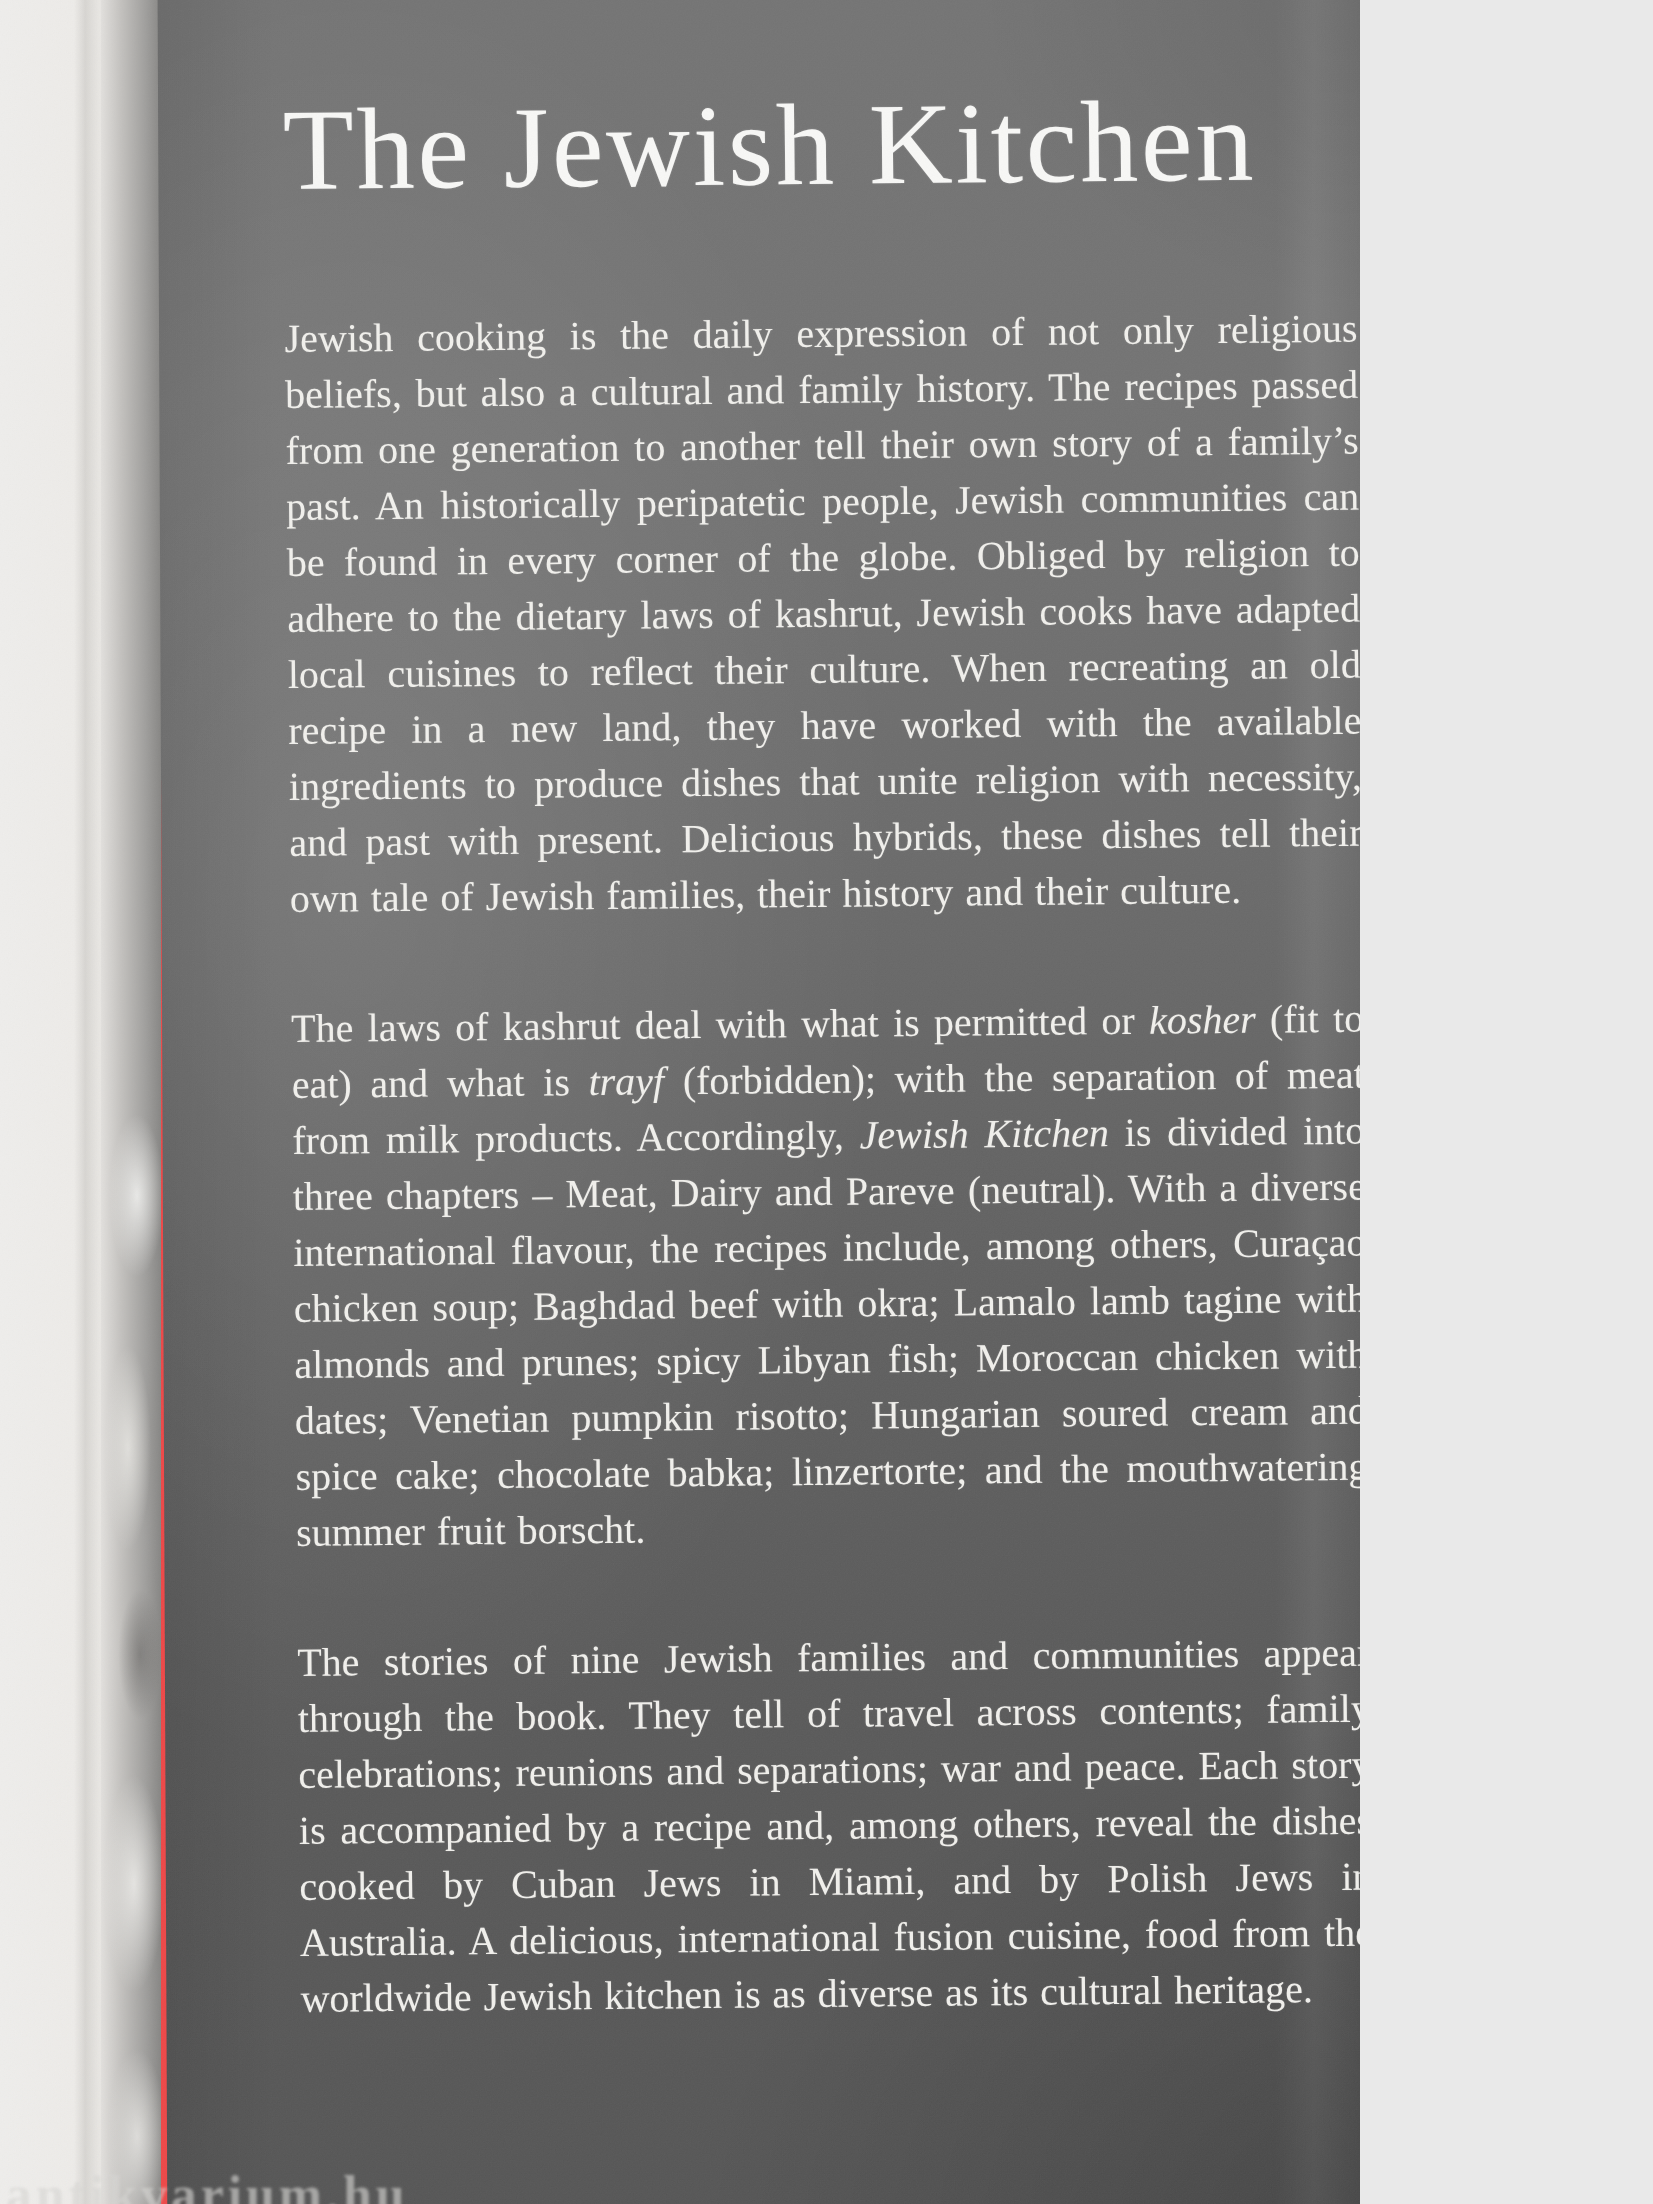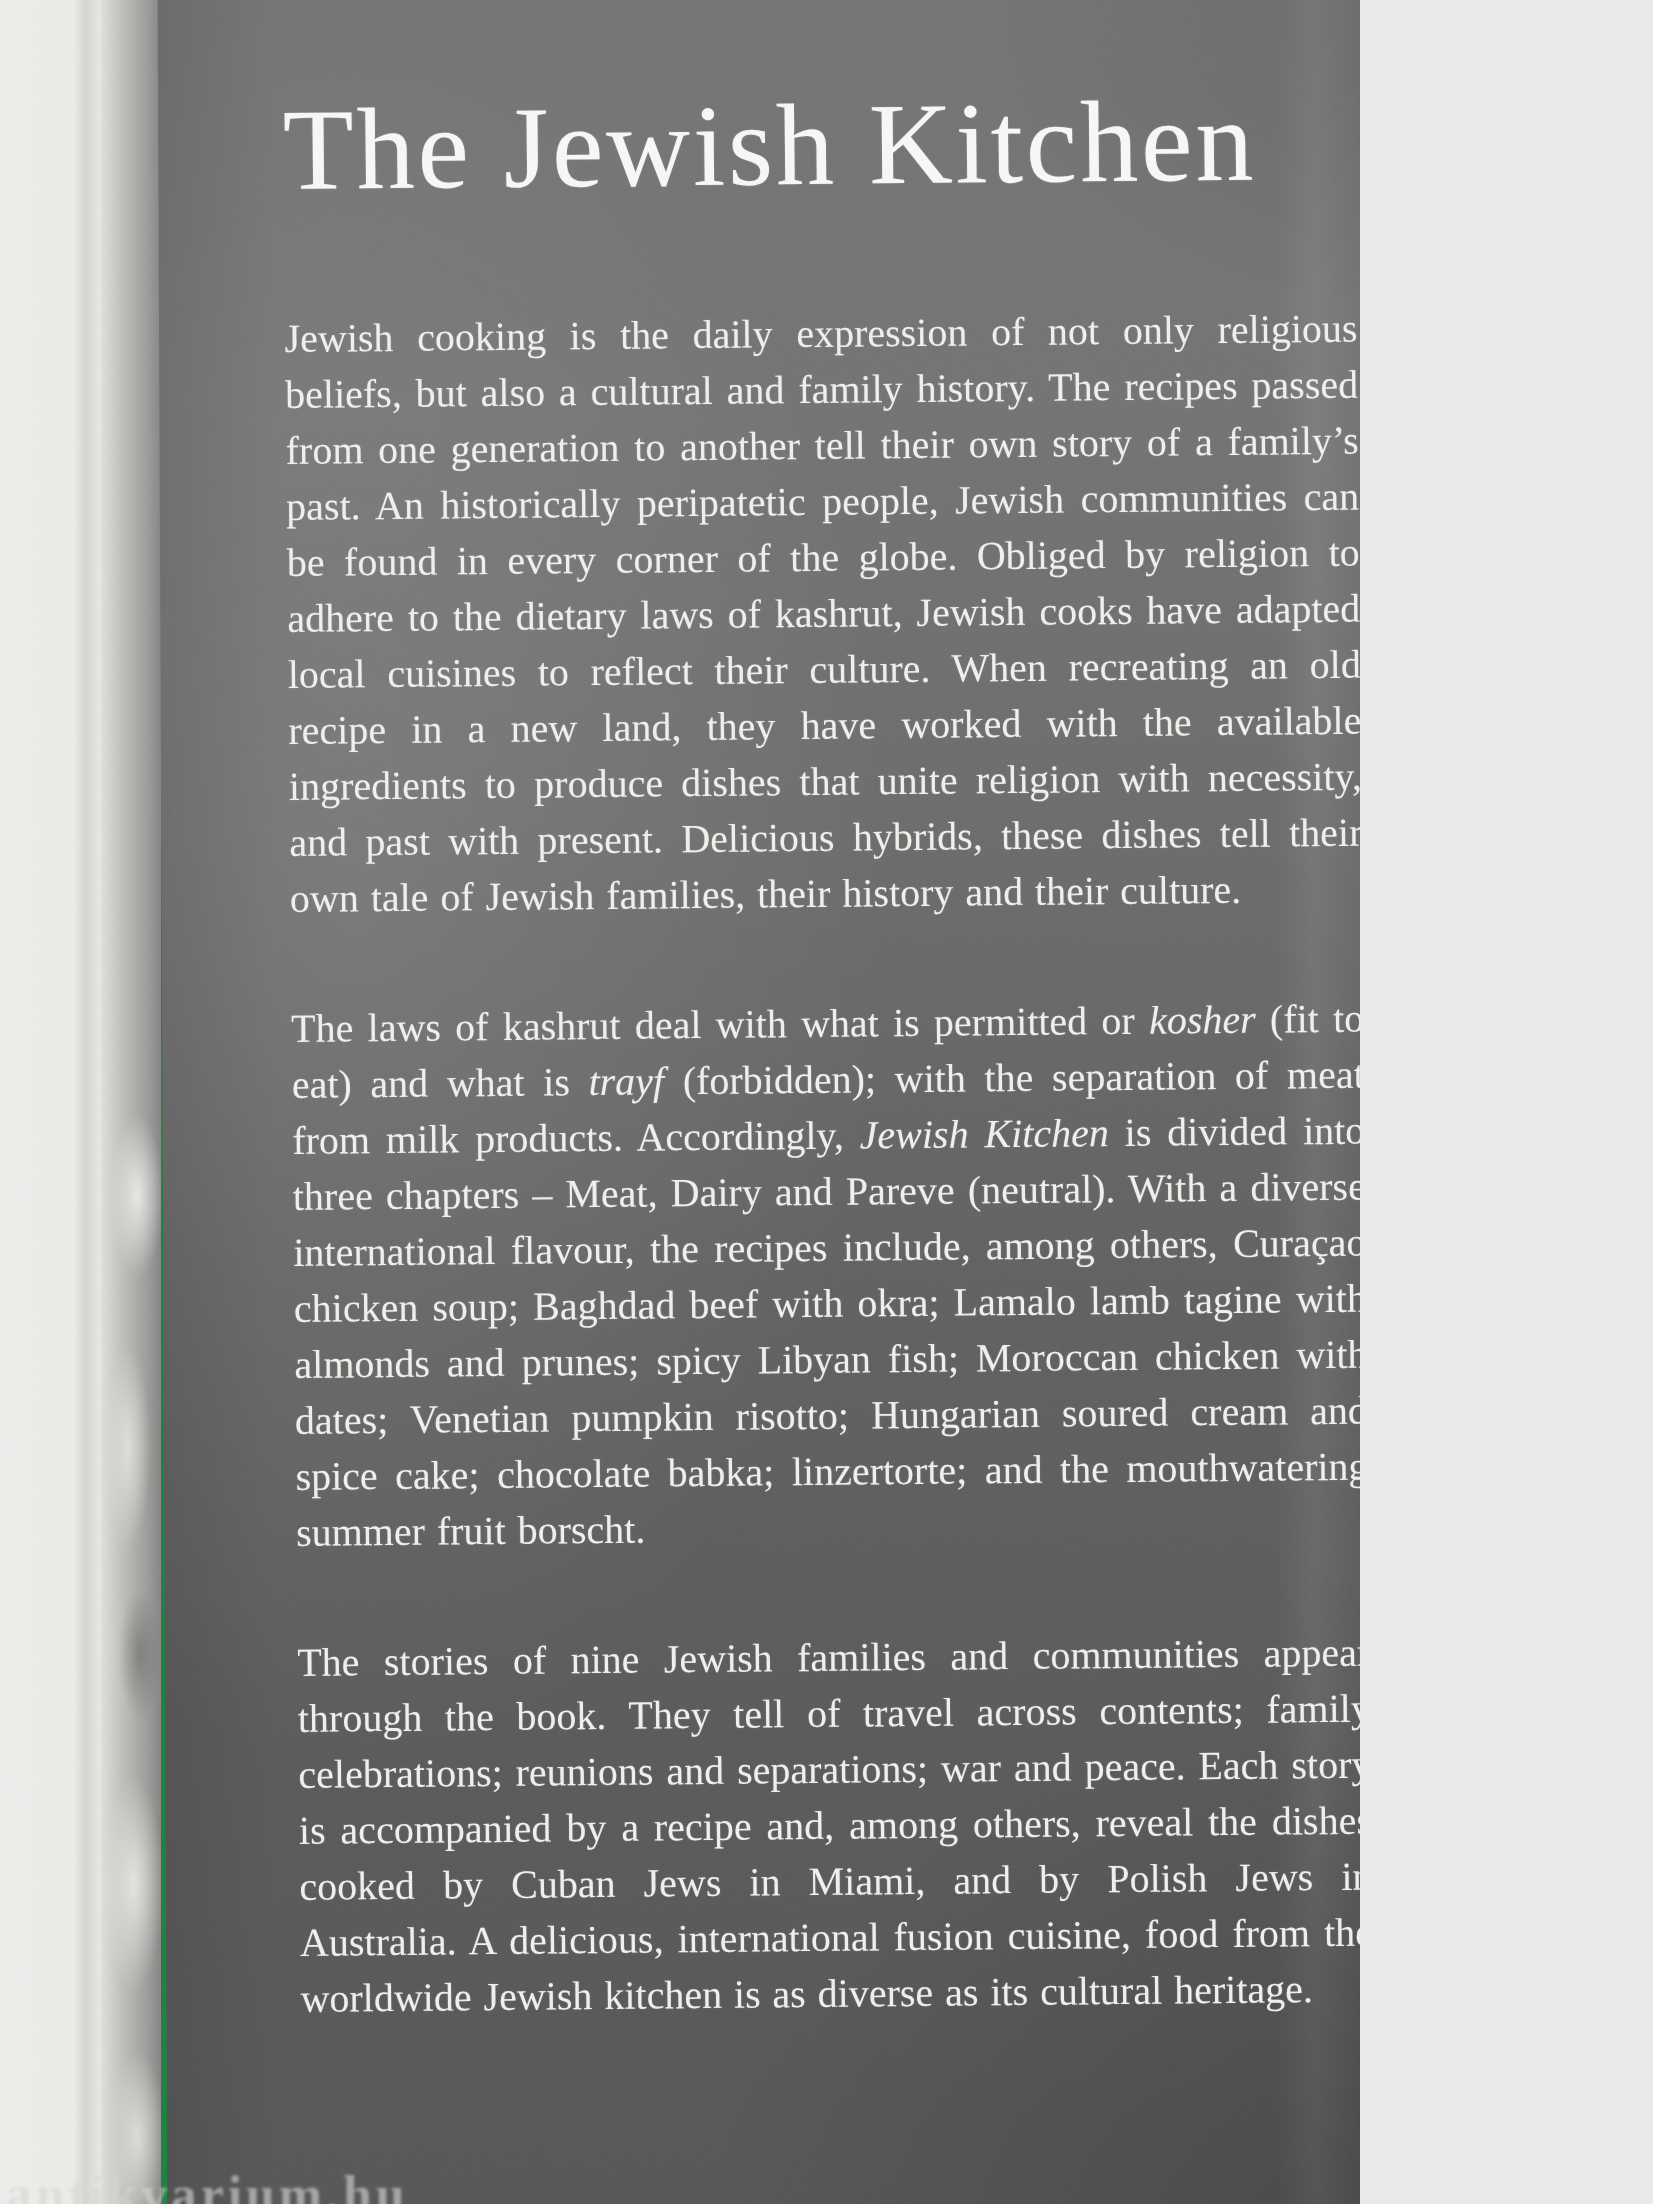--- a/index.html
+++ b/index.html
@@ -6,21 +6,21 @@
   body {
     width: 1654px; height: 2205px;
     background: #e9e9e9;
     font-family: "Liberation Serif", serif;
     overflow: hidden;
   }
   .scene {
     position: relative;
     width: 1360px; height: 2205px;
     overflow: hidden;
-    background: #15803d;
+    background: #ef4444;
     text-decoration: underline;
   }
   
   .wall-left {
     position: absolute; left: 0; top: 0; width: 113px; height: 100%;
     background: linear-gradient(90deg, #f0efed 0%, #efedea 70%, #e6e4e0 100%);
   }
   .wall-crease {
     position: absolute; left: 74px; top: 0; width: 25px; height: 100%;
     background: linear-gradient(90deg, rgba(0,0,0,0) 0%, rgba(120,118,112,0.18) 45%, rgba(0,0,0,0) 100%);

